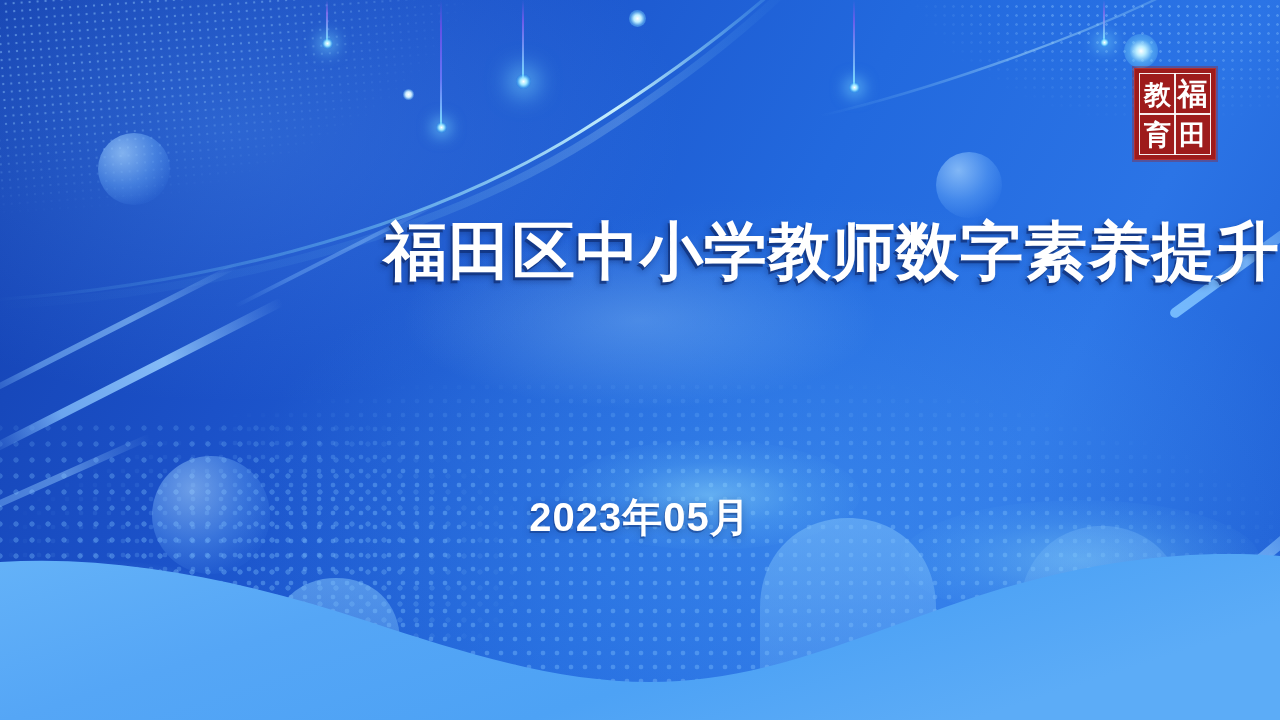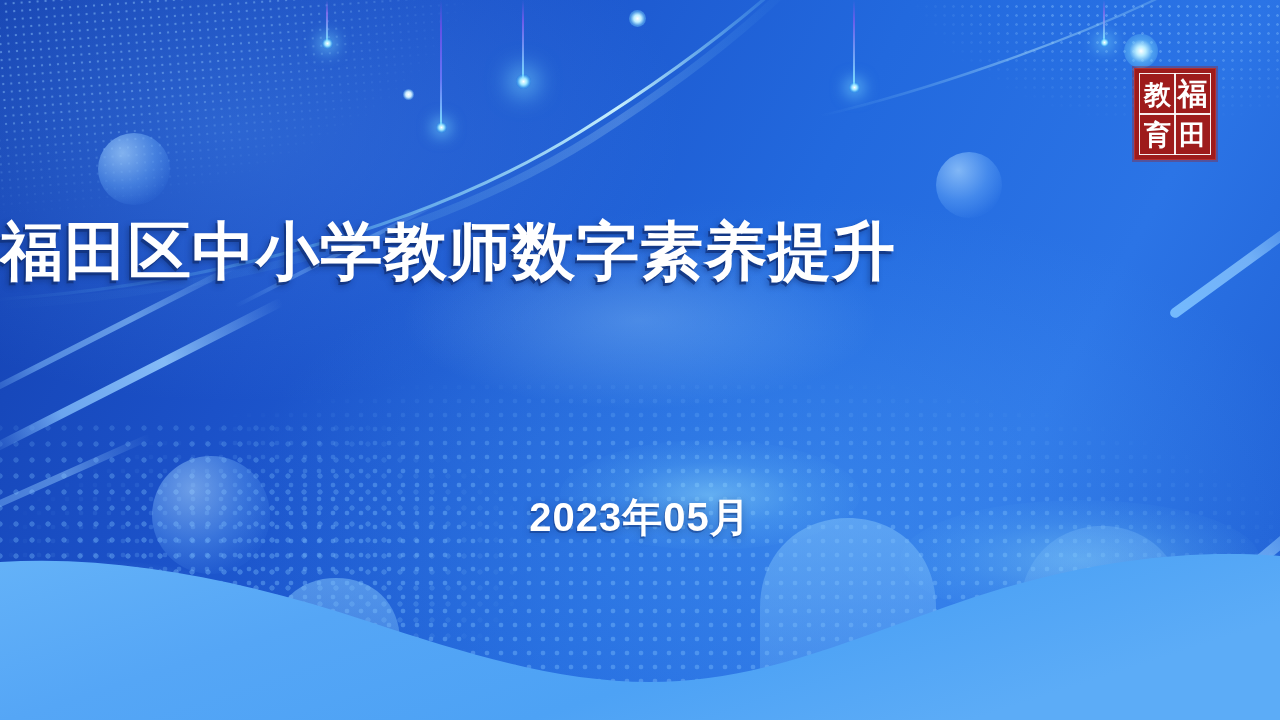--- a/index.html
+++ b/index.html
@@ -125,21 +125,21 @@
     line-height:1;
     border:1.5px solid rgba(255,255,255,.92);
     margin:-0.75px;
     letter-spacing:0;
   }
   .seal-cell.big{font-size:30px;}
 
   
   .title-block{
     position:absolute;left:0;top:216px;width:1280px;
-    text-align:left;
+    text-align:right;
   }
   .title-line{
     color:#ffffff;
     font-weight:700;
     font-size:63px;
     line-height:1.12;
     letter-spacing:1px;
     text-shadow:
       -2px 3px 0 rgba(16,48,120,.75),
       -3px 4px 6px rgba(10,35,95,.45);

